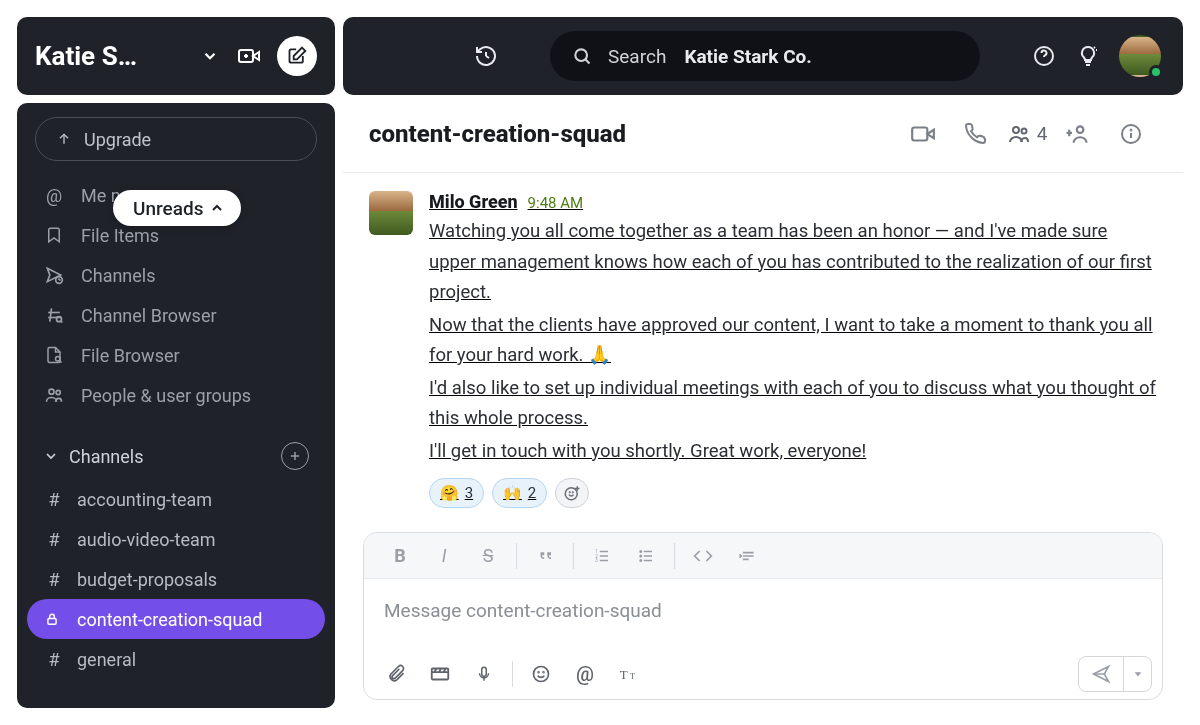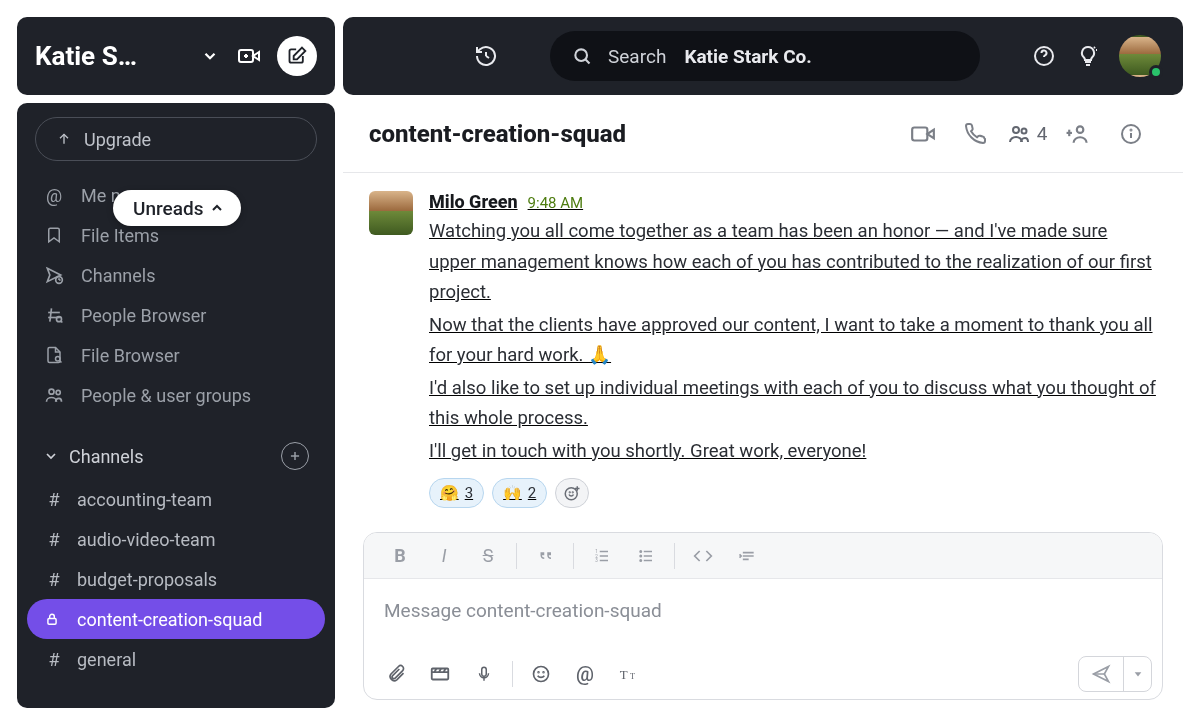--- a/index.html
+++ b/index.html
@@ -157,21 +157,21 @@
       <div class="nav-item">
         <span class="nav-icon">
           <svg width="20" height="20" viewBox="0 0 24 24" fill="none" stroke="currentColor" stroke-width="2">
               <line x1="5" y1="9" x2="19" y2="9"></line>
               <line x1="5" y1="15" x2="19" y2="15"></line>
               <line x1="9" y1="4" x2="7" y2="20"></line>
               <circle cx="18" cy="17" r="3"></circle>
               <line x1="20" y1="19" x2="22" y2="21"></line>
             </svg>
         </span>
-        <span>People Browser</span>
+        <span>Channel Browser</span>
       </div>
       <div class="nav-item">
         <span class="nav-icon">
           <svg width="18" height="18" viewBox="0 0 24 24" fill="none" stroke="currentColor" stroke-width="2">
               <path d="M14 2H6a2 2 0 0 0-2 2v16a2 2 0 0 0 2 2h12a2 2 0 0 0 2-2V8z"></path>
               <polyline points="14 2 14 8 20 8"></polyline>
               <circle cx="17" cy="17" r="3"></circle>
               <line x1="19" y1="19" x2="22" y2="22"></line>
             </svg>
         </span>

